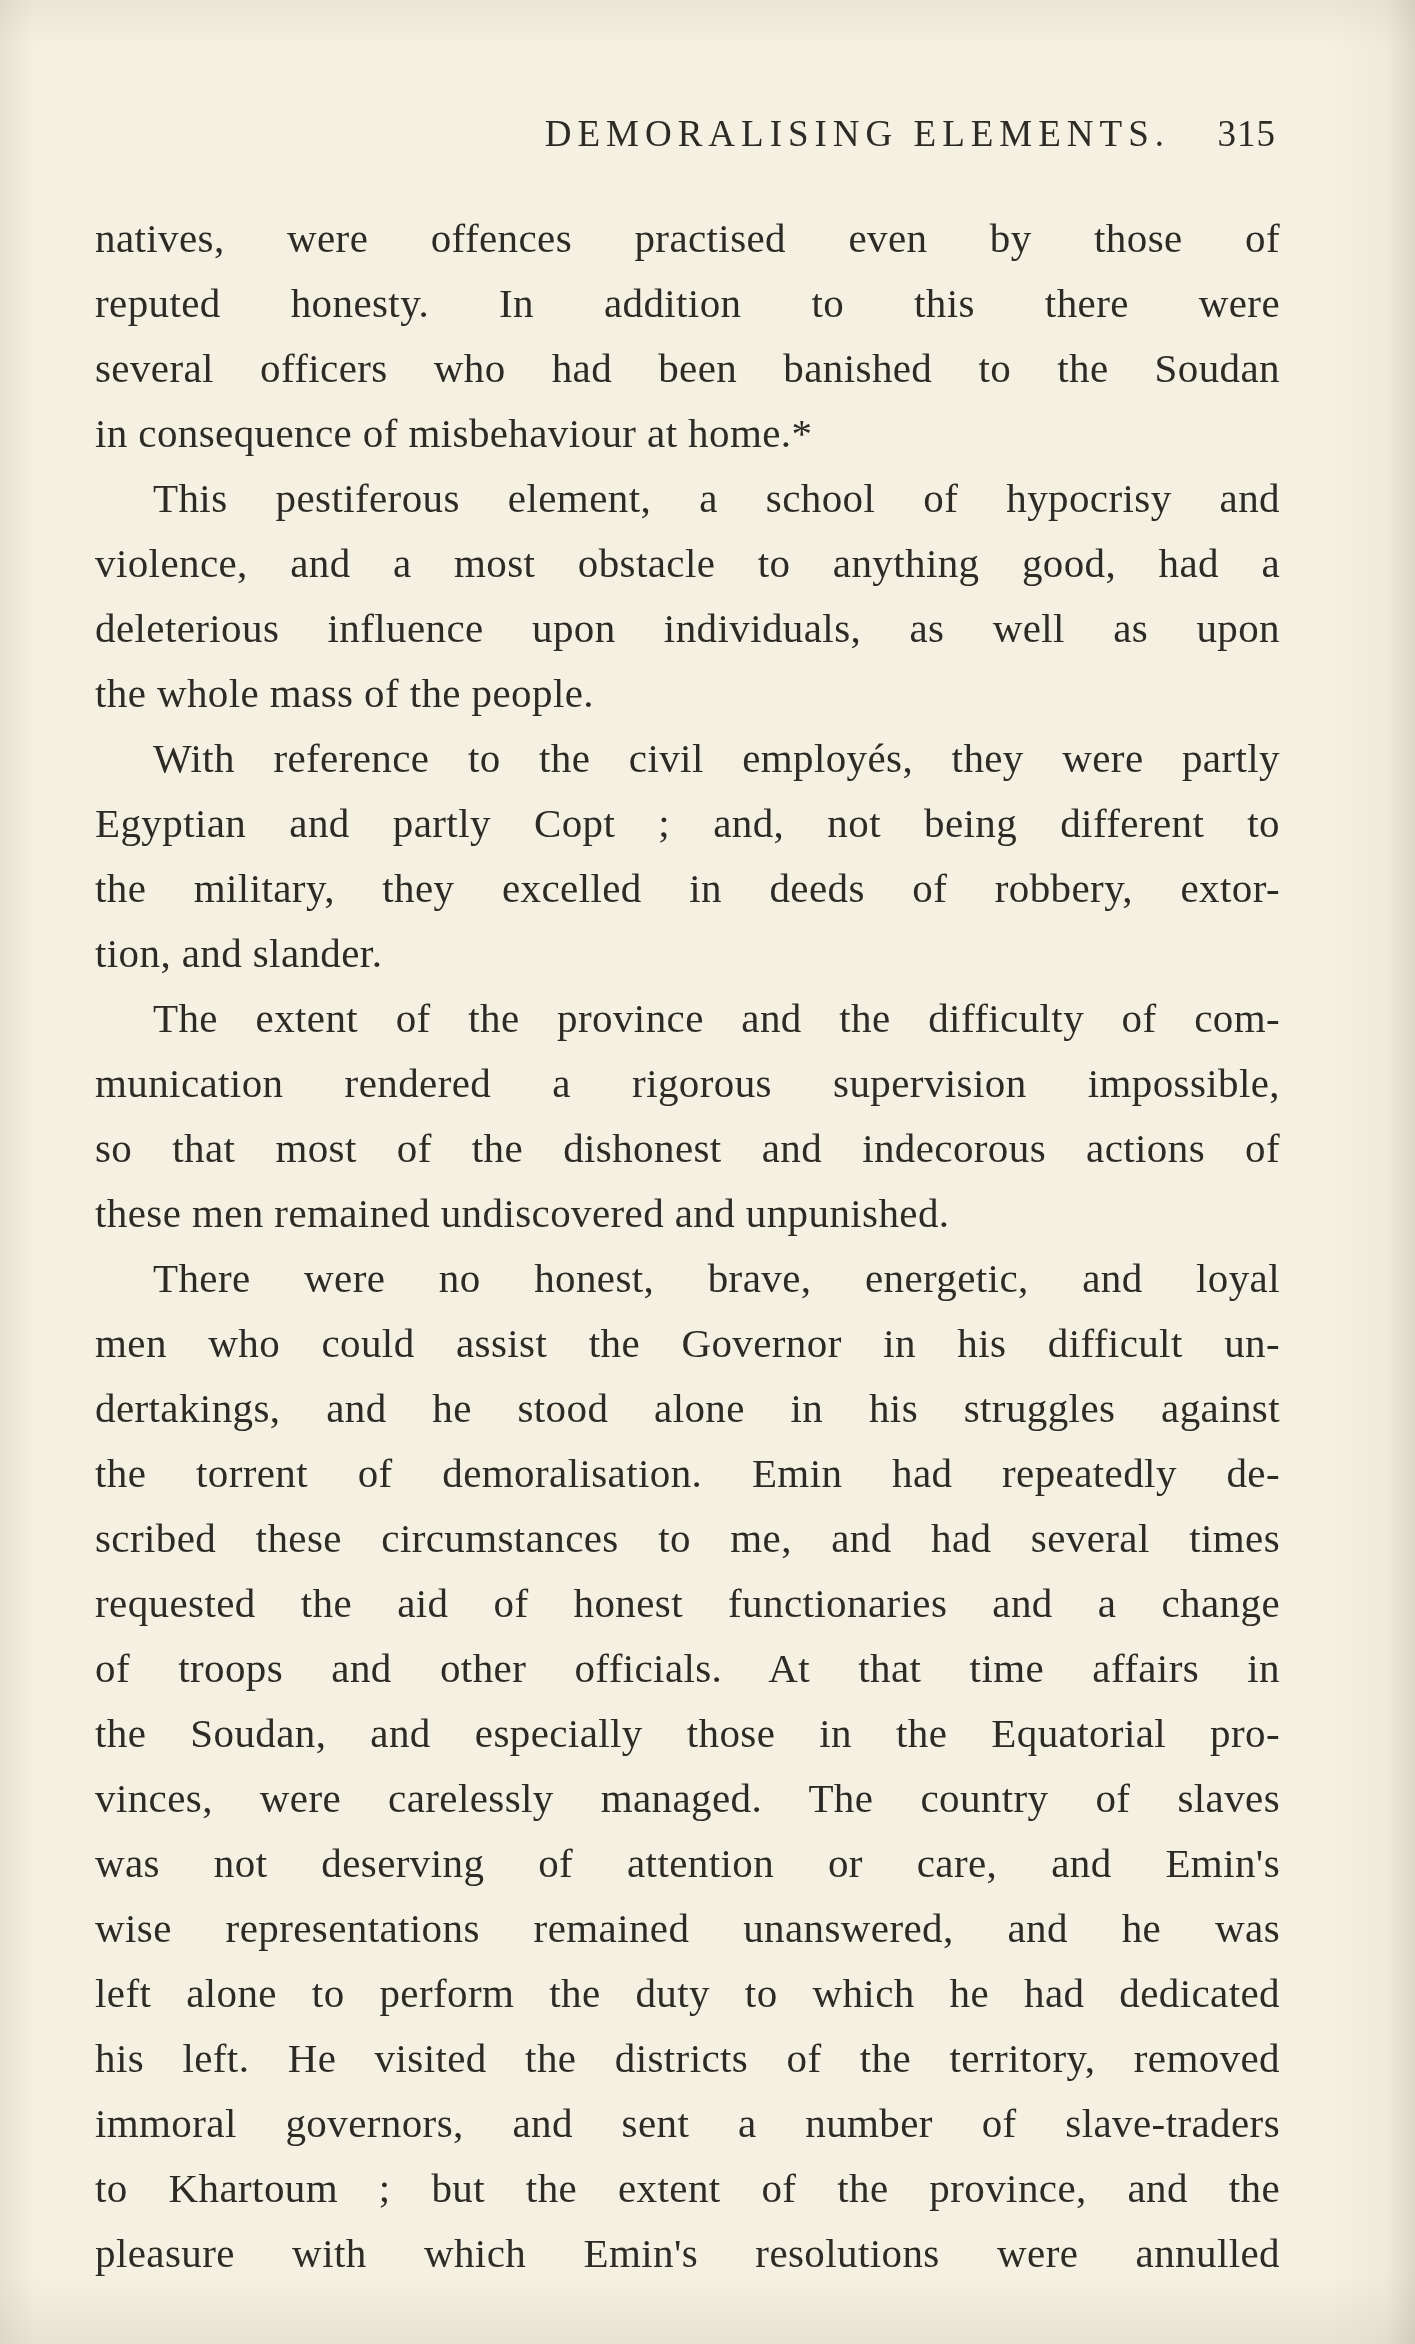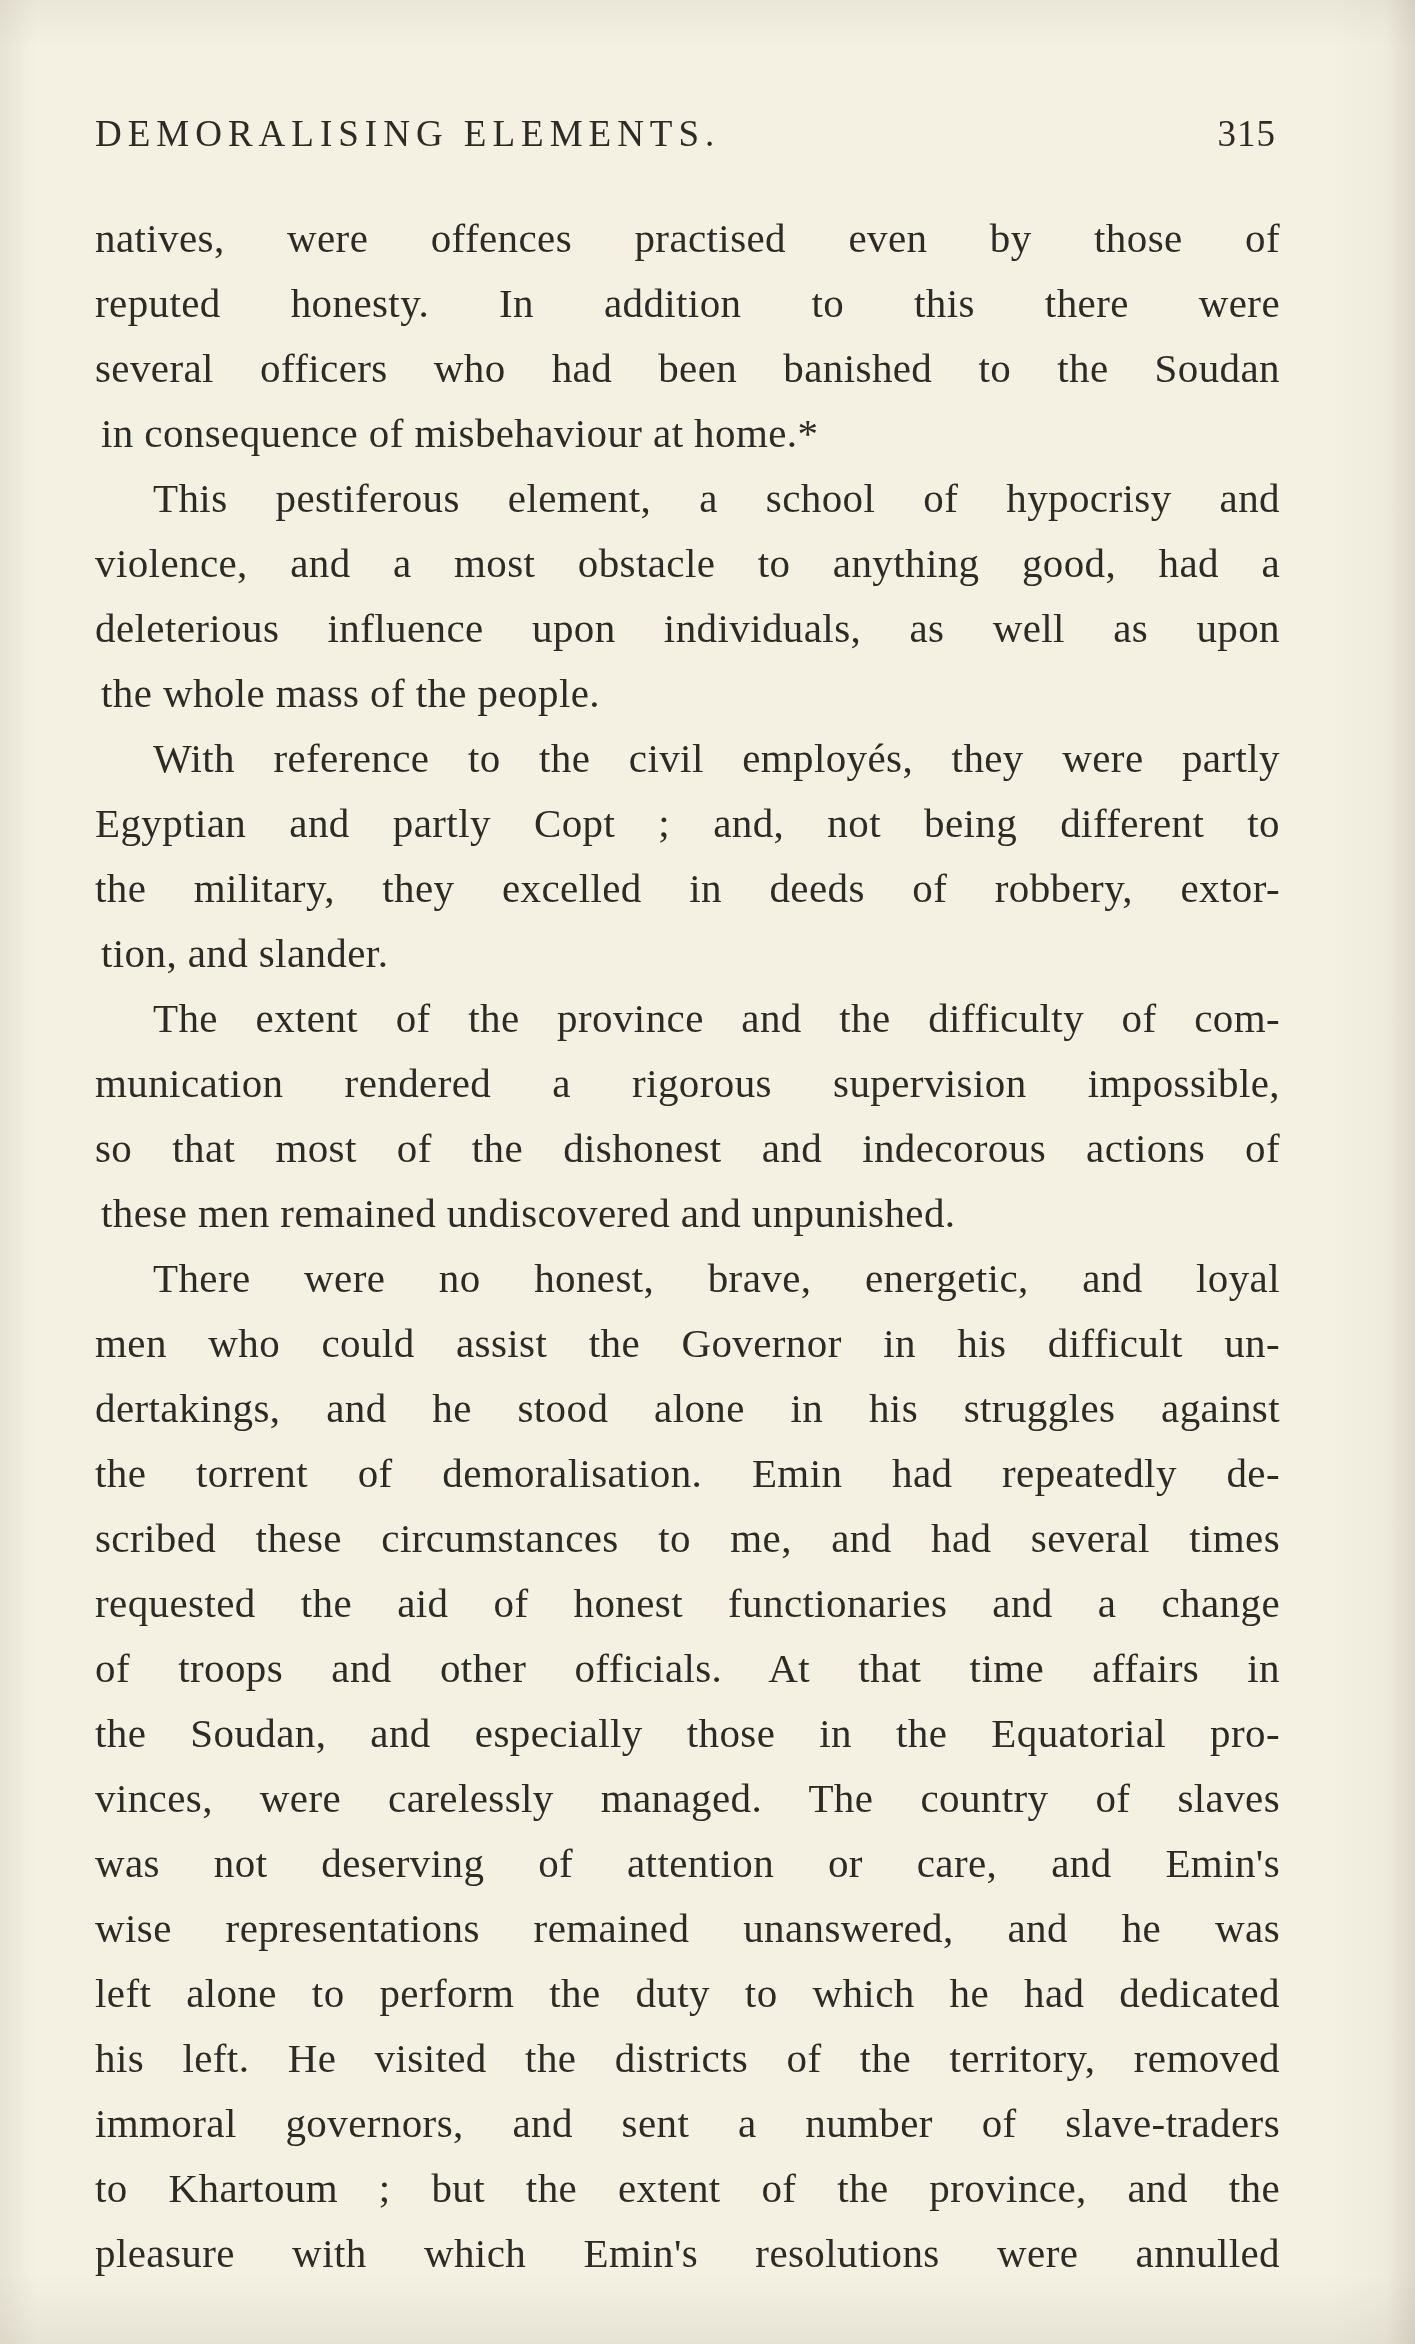--- a/index.html
+++ b/index.html
@@ -37,21 +37,21 @@
   }
   .running-header {
     position: relative;
     height: 56px;
     margin-bottom: 38px;
   }
   .header-title {
     position: absolute;
     left: 0;
     right: 110px;
-    text-align: left;
+    text-align: right;
     font-size: 37px;
     letter-spacing: 6px;
     white-space: nowrap;
   }
   .page-number {
     position: absolute;
     right: 4px;
     top: 0;
     font-size: 37px;
     letter-spacing: 1px;
@@ -63,21 +63,20 @@
     letter-spacing: 0.4px;
   }
   .para { margin: 0; }
   .line {
     text-align: justify;
     text-align-last: justify;
     -moz-text-align-last: justify;
   }
   .line.lastline {
     text-align-last: left;
-    margin-left: 6px;
     -moz-text-align-last: left;
   }
   .line.indent { text-indent: 58px; }
 </style>
 </head>
 <body>
 
 <div class="page">
   <div class="text-block">
 

